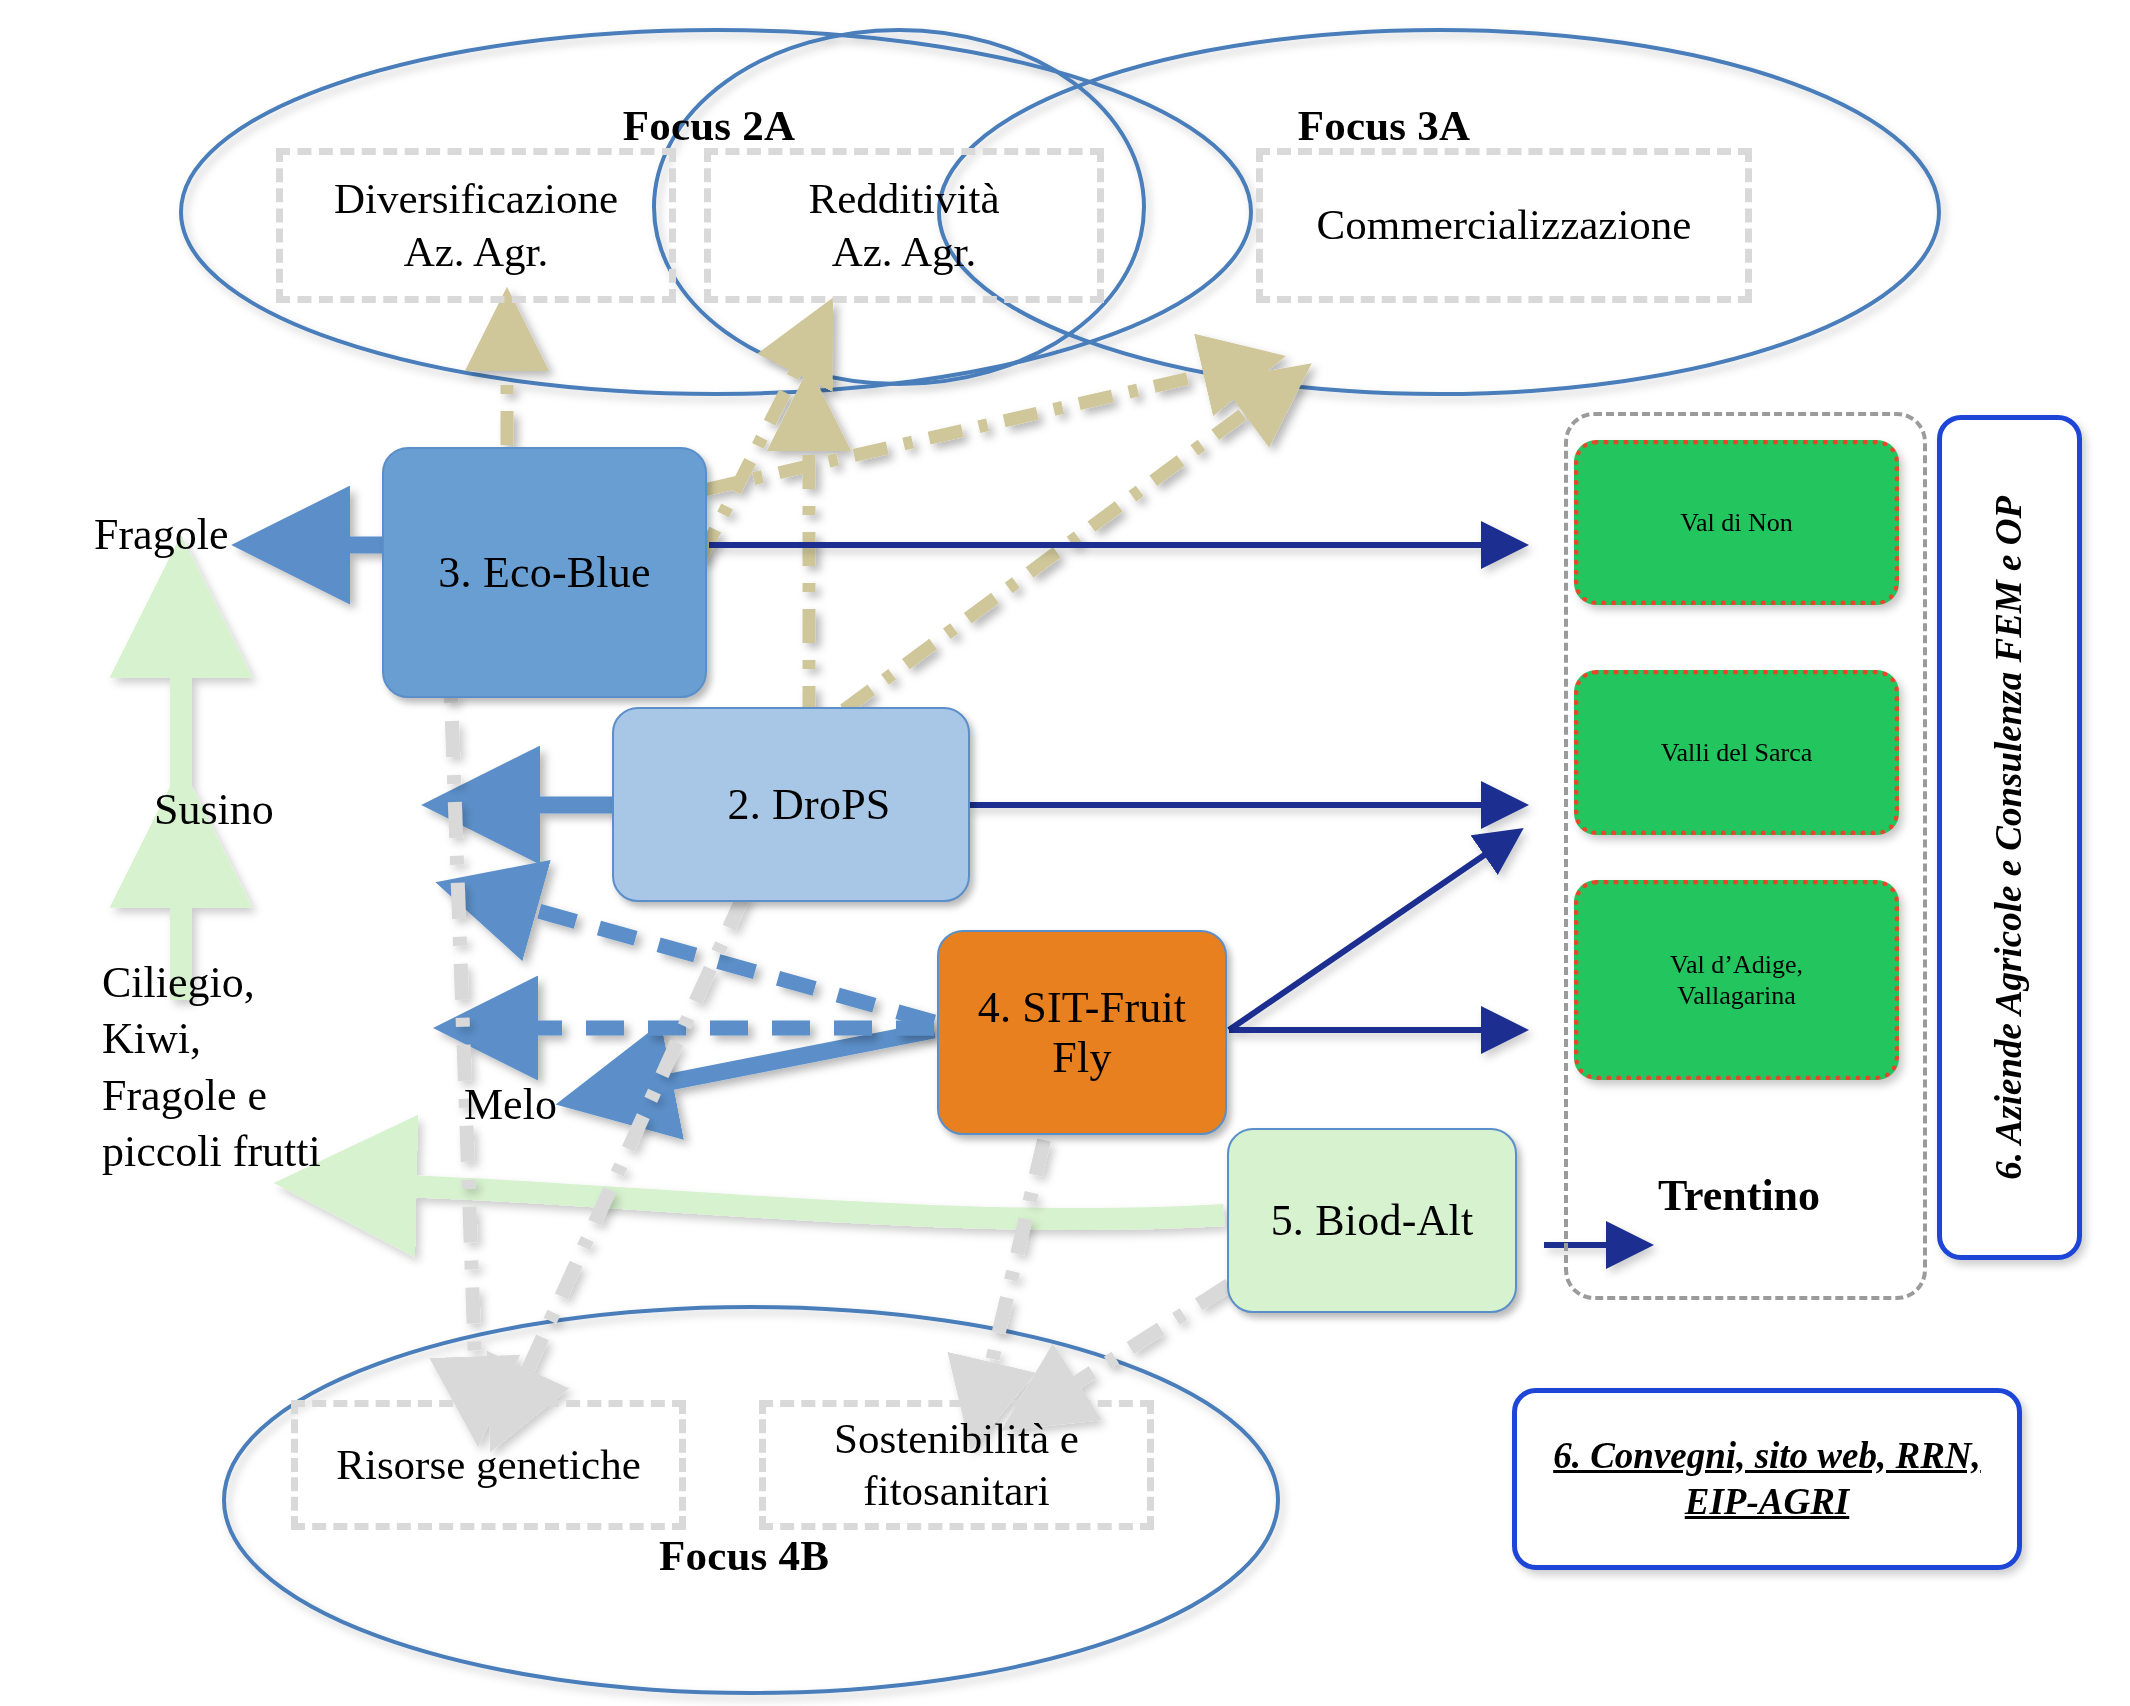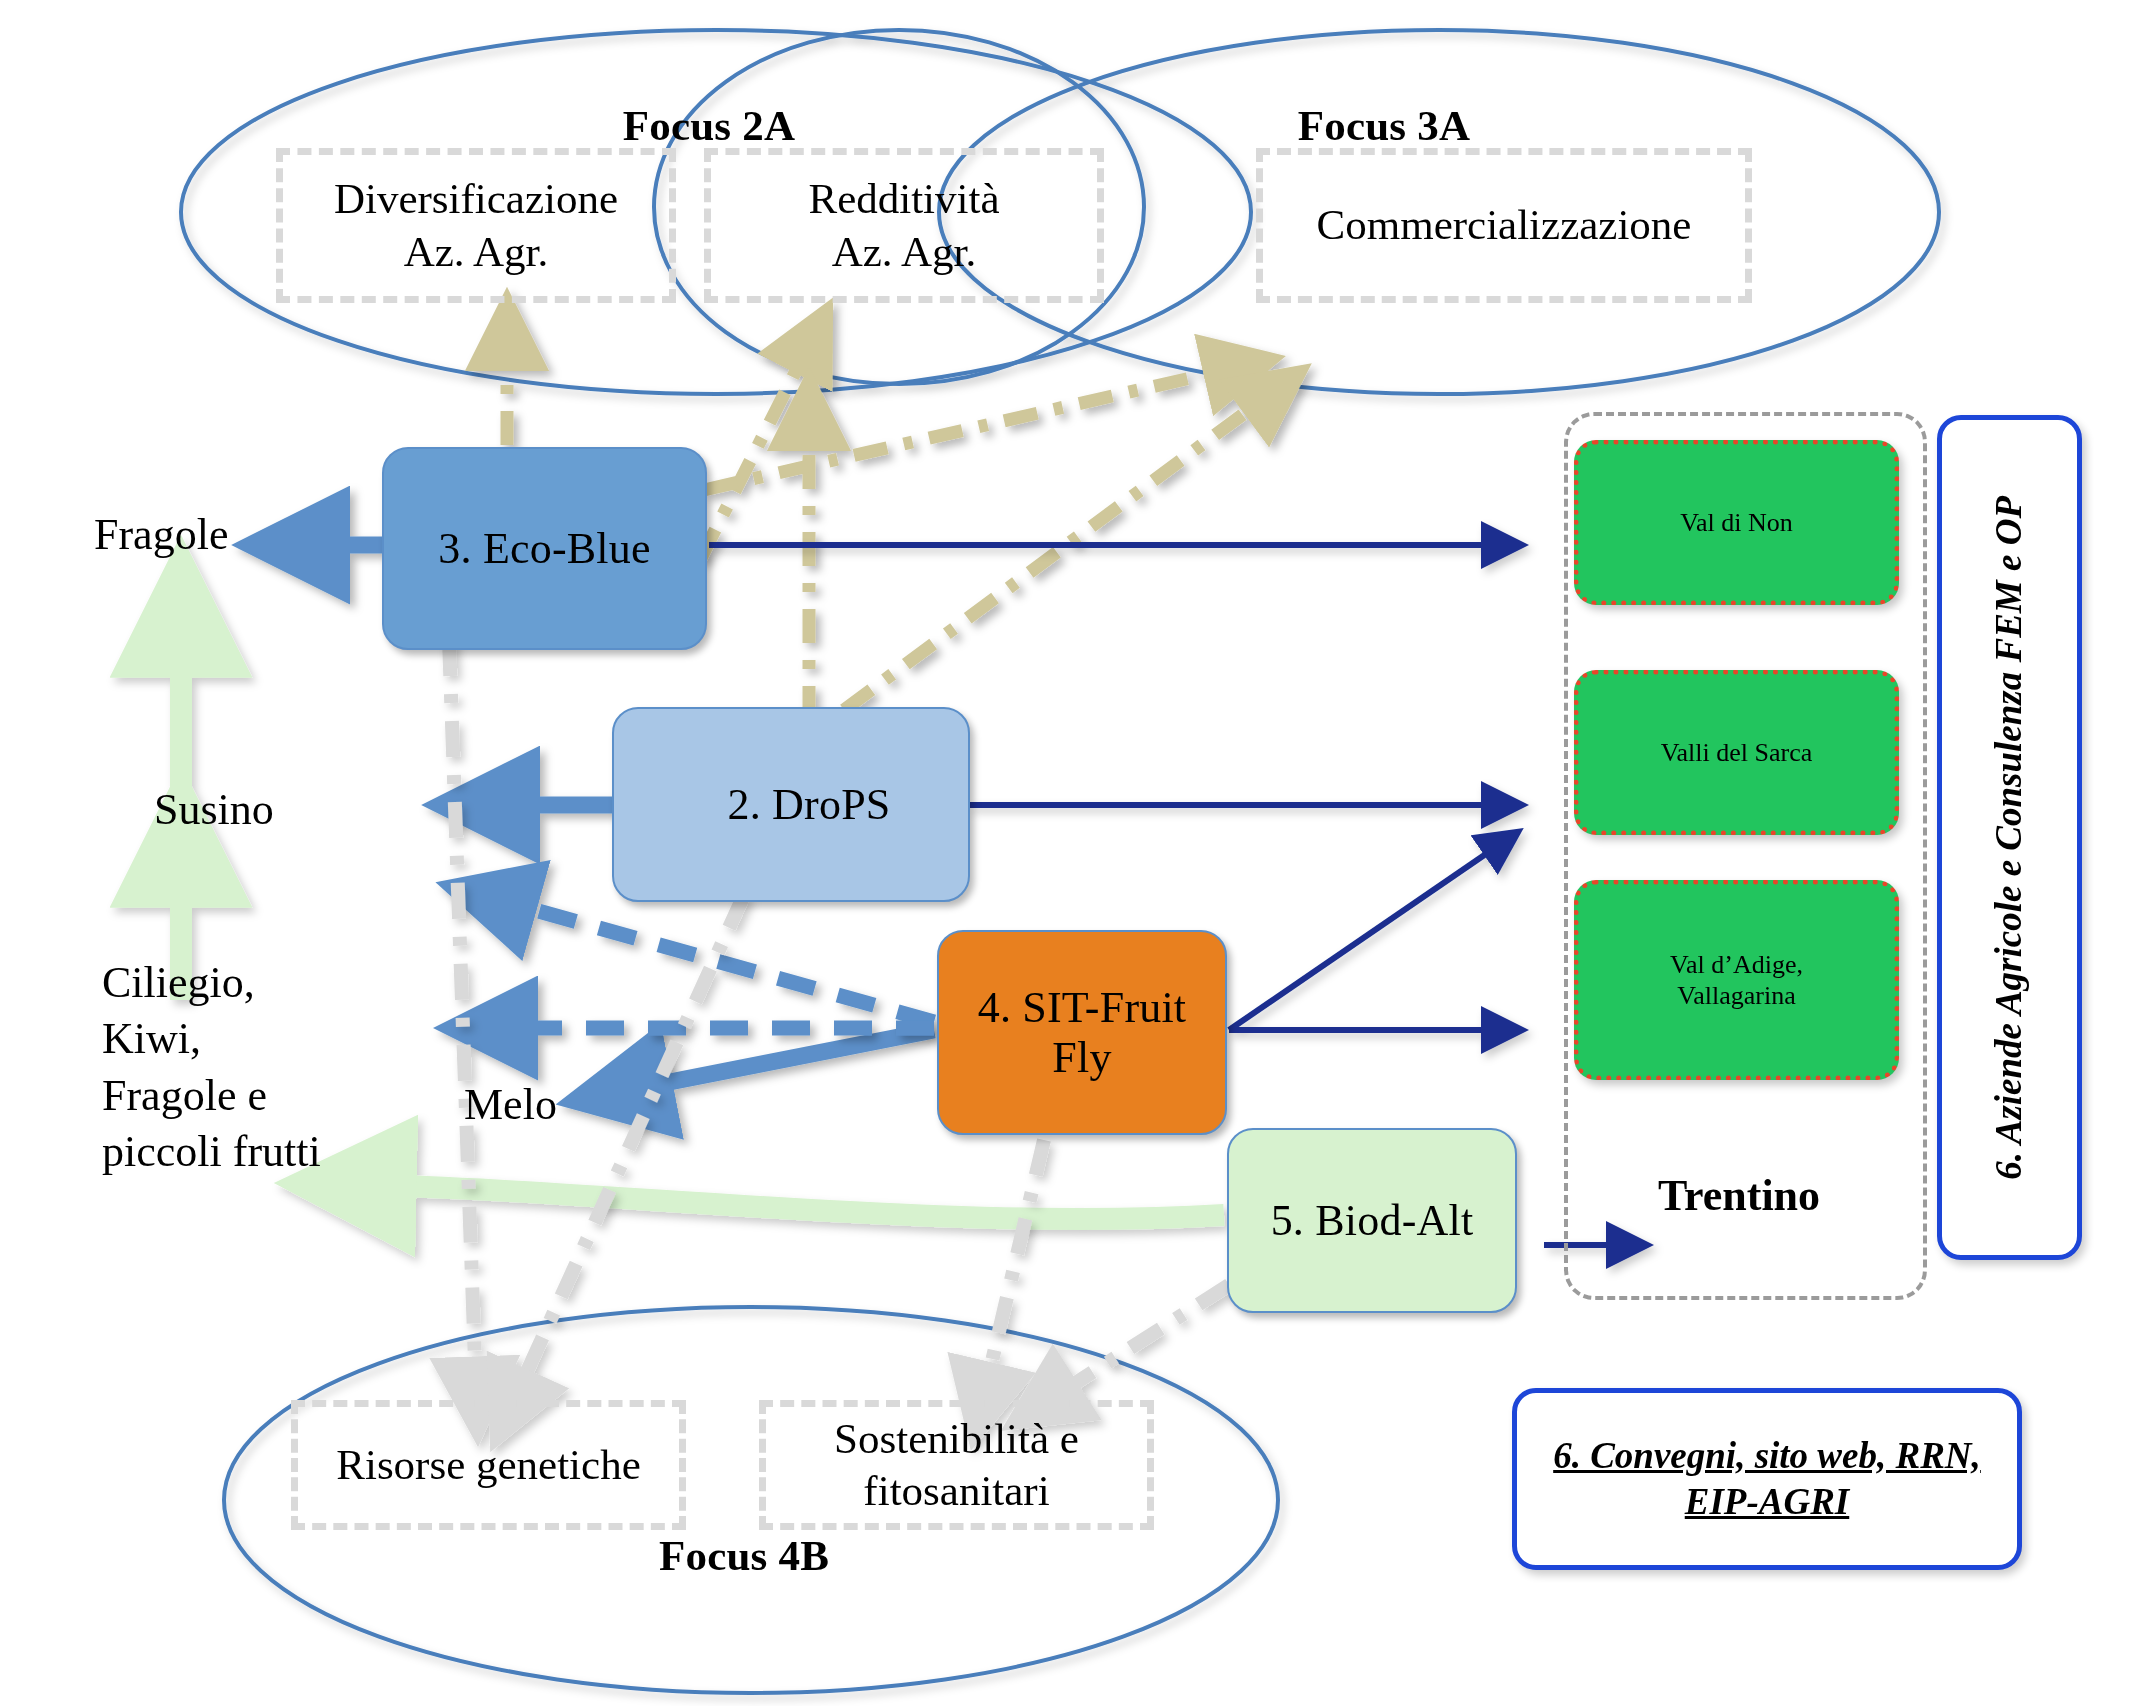--- a/index.html
+++ b/index.html
@@ -141,21 +141,21 @@
     <span style="white-space:pre-line">Risorse genetiche</span>
   </div>
 
   <div class="node focusbox" style="left:715px;top:1400px;width:395px;height:130px;">
     <span style="white-space:pre-line">Sostenibilità e
 fitosanitari</span>
   </div>
 
   <div class="node focuslabel" style="left:540px;top:1528px;width:320px;height:55px;">Focus 4B</div>
 
-  <div class="node proj eco" style="left:338px;top:447px;width:325px;height:203px;">
+  <div class="node proj eco" style="left:338px;top:447px;width:325px;height:251px;">
     <span style="white-space:pre-line">3. Eco-Blue</span>
   </div>
 
   <div class="node proj drops" style="left:568px;top:707px;width:358px;height:195px;padding-left:36px;">
     <span style="white-space:pre-line">2. DroPS</span>
   </div>
 
   <div class="node proj sit" style="left:893px;top:930px;width:290px;height:205px;">
     <span style="white-space:pre-line">4. SIT-Fruit
 Fly</span>

